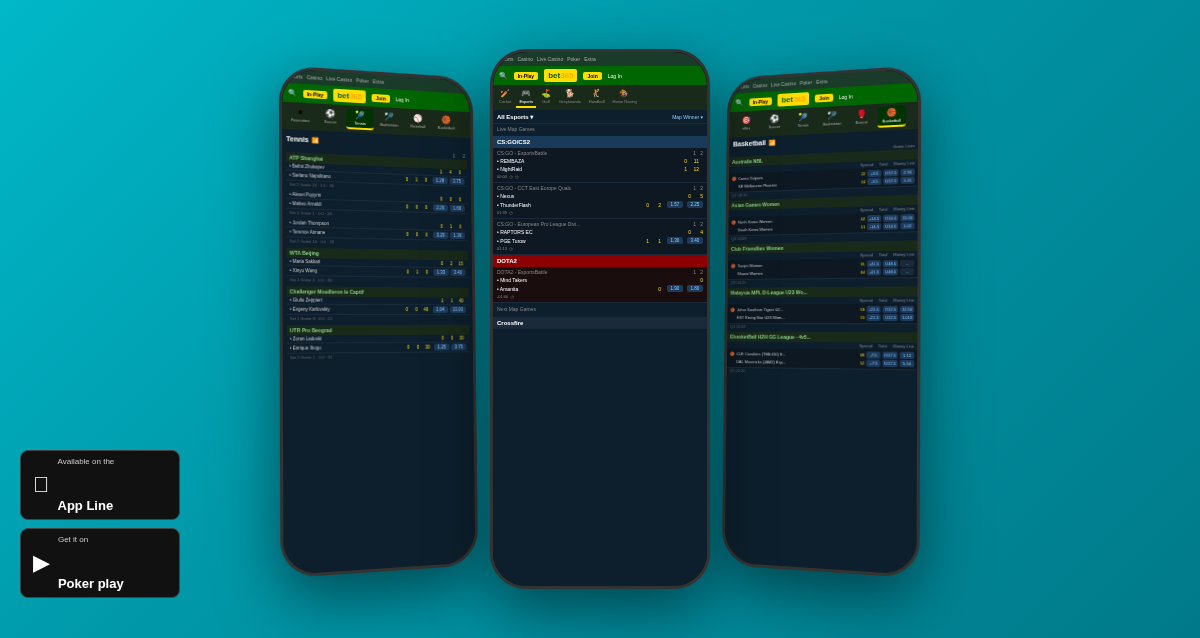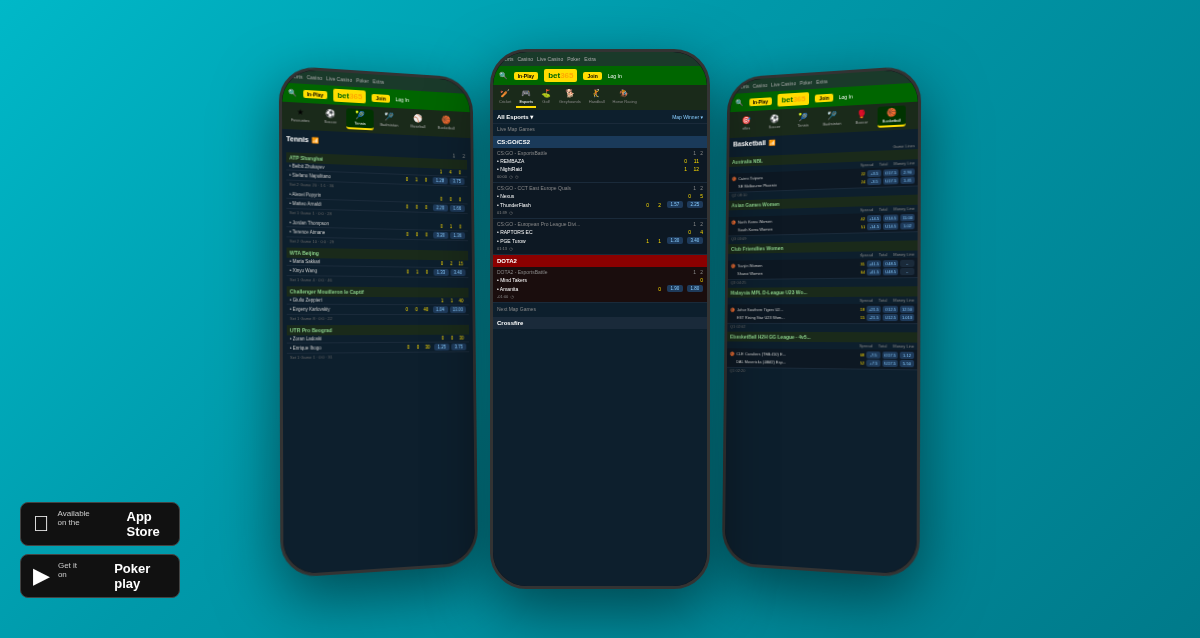--- a/index.html
+++ b/index.html
@@ -47,21 +47,21 @@
       cursor: pointer;
     }
 
     .badge-icon {
       font-size: 22px;
       color: white;
     }
 
     .badge-text {
       display: flex;
-      flex-direction: row;
+      flex-direction: column;
       gap: 32px;
     }
 
     .badge-small {
       font-size: 8px;
       color: #ccc;
     }
 
     .badge-large {
       font-size: 13px;
@@ -478,21 +478,21 @@
 </head>
 <body>
 
 <div class="phones-container">
 
   <div class="app-badges">
     <div class="badge">
       <div class="badge-icon"></div>
       <div class="badge-text">
         <span class="badge-small">Available on the</span>
-        <span class="badge-large">App Store</span>
+        <span class="badge-large">App Line</span>
       </div>
     </div>
     <div class="badge">
       <div class="badge-icon">▶</div>
       <div class="badge-text">
         <span class="badge-small">Get it on</span>
         <span class="badge-large">Poker play</span>
       </div>
     </div>
   </div>

